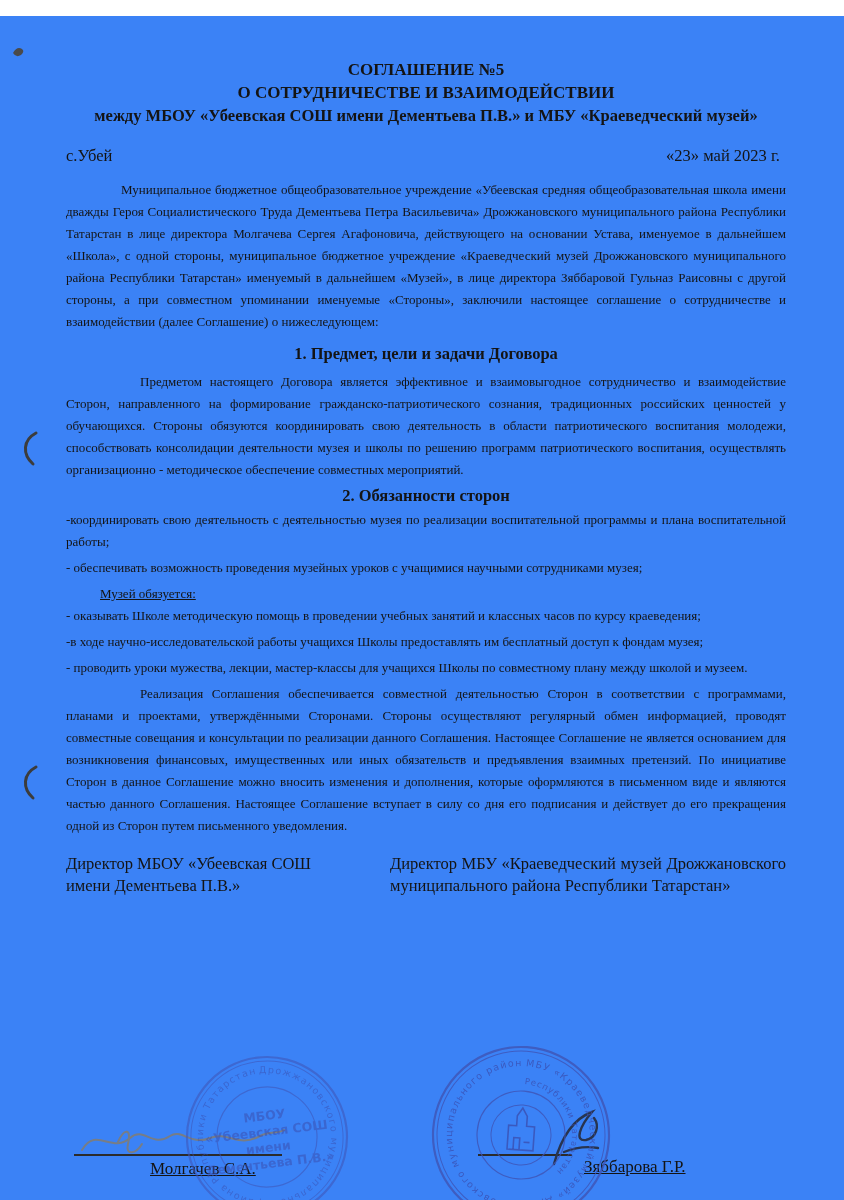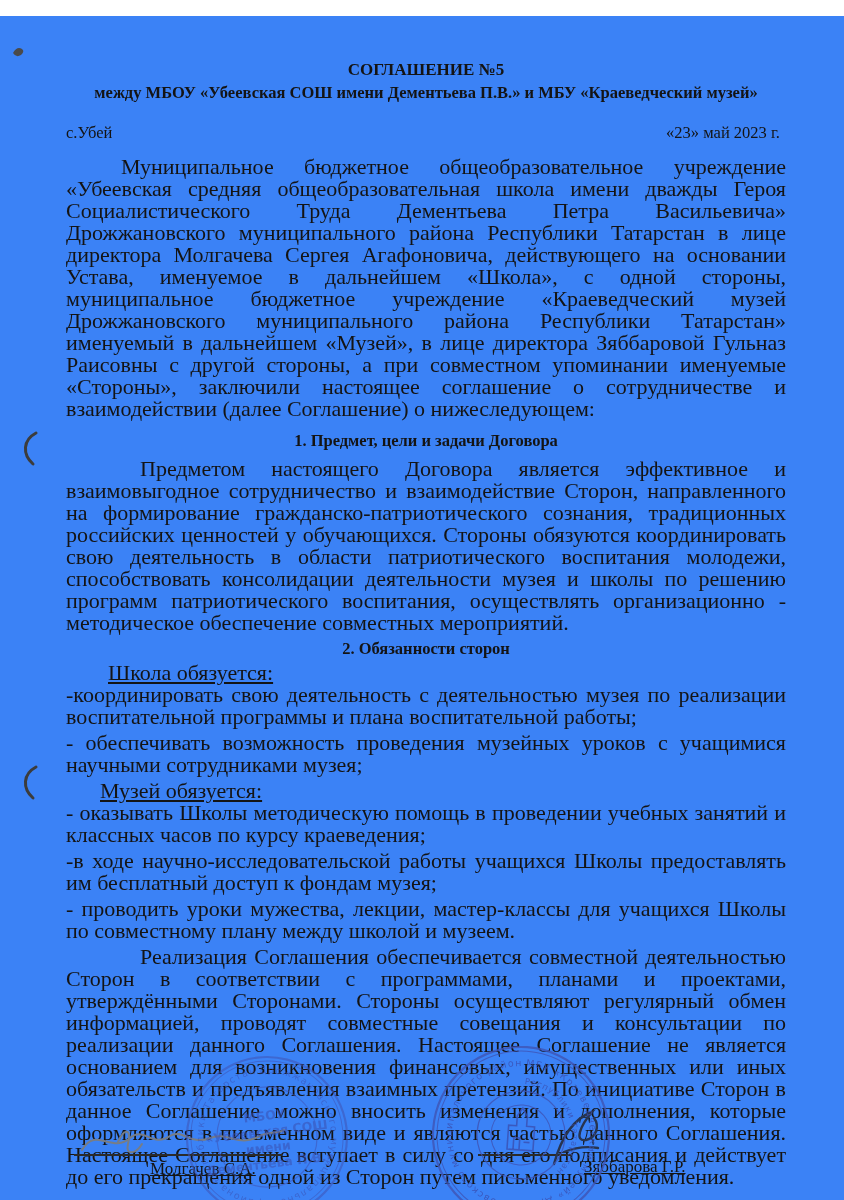--- a/index.html
+++ b/index.html
@@ -10,21 +10,21 @@
     margin: 16px auto;
     background: #3b82f6;
     font-family: "Liberation Serif", serif;
     color: #141414;
     overflow: hidden;
   }
   .content { padding: 42px 58px 0 66px; }
   .title-line { text-align: center; font-weight: bold; font-size: 17px; line-height: 23px; }
   .title-line.small { font-size: 16.5px; }
   .place-date { display: flex; justify-content: space-between; margin-top: 18px; font-size: 16.5px; line-height: 22px; padding-right: 6px; align-items: flex-end; }
-  p { margin: 0 0 4px 0; font-size: 22px; line-height: 22px; text-align: justify; }
+  p { margin: 0 0 4px 0; font-size: 13px; line-height: 22px; text-align: justify; }
   .intro { margin-top: 12px; }
   .indent { text-indent: 55px; }
   .indent-lg { text-indent: 74px; }
   .sec-heading { text-align: center; font-weight: bold; font-size: 16.5px; line-height: 22px; margin: 10px 0 6px 0; }
   .sec-heading.tight { margin: 4px 0 2px 0; }
   .label-line { margin: 0; }
   .label-line.school { text-indent: 42px; }
   .label-line.museum { text-indent: 34px; }
   .u { text-decoration: underline; }
   .sig-row { display: flex; justify-content: space-between; margin-top: 16px; }
@@ -54,40 +54,40 @@
   .artifact-stroke { fill: none; stroke: #3c3c3c; stroke-width: 3; stroke-linecap: round; }
 </style>
 </head>
 <body>
 
 <div class="page">
 
   <div class="content">
 
     <div class="title-line">СОГЛАШЕНИЕ №5</div>
+    <div class="title-line">О СОТРУДНИЧЕСТВЕ И ВЗАИМОДЕЙСТВИИ</div>
     <div class="title-line small">между МБОУ «Убеевская СОШ имени Дементьева П.В.» и МБУ «Краеведческий музей»</div>
 
     <div class="place-date">
       <span>с.Убей</span>
       <span>«23»  май 2023 г.</span>
     </div>
 
     <p class="indent intro">Муниципальное бюджетное общеобразовательное учреждение «Убеевская средняя общеобразовательная школа имени дважды Героя Социалистического Труда Дементьева Петра Васильевича» Дрожжановского муниципального района Республики Татарстан в лице директора Молгачева Сергея Агафоновича, действующего на основании Устава,  именуемое в дальнейшем «Школа», с одной стороны, муниципальное бюджетное  учреждение «Краеведческий музей Дрожжановского муниципального района Республики Татарстан» именуемый в дальнейшем «Музей», в лице директора Зяббаровой Гульназ Раисовны с другой стороны, а при совместном упоминании именуемые «Стороны», заключили настоящее соглашение о сотрудничестве и взаимодействии (далее Соглашение) о нижеследующем:</p>
 
     <div class="sec-heading">1. Предмет, цели и задачи Договора</div>
     <p class="indent-lg">Предметом настоящего Договора является эффективное и взаимовыгодное сотрудничество и взаимодействие Сторон, направленного на формирование гражданско-патриотического сознания, традиционных российских ценностей у обучающихся. Стороны обязуются координировать свою деятельность в области патриотического воспитания молодежи, способствовать консолидации деятельности  музея и школы по решению программ патриотического воспитания, осуществлять организационно - методическое обеспечение совместных мероприятий.</p>
 
     <div class="sec-heading tight">2.   Обязанности сторон</div>
 
-    <p class="label-line school"><span class="u">Школа обязуется:</span></p>
     <p>-координировать свою деятельность с деятельностью  музея по реализации воспитательной программы и плана воспитательной работы;</p>
     <p>- обеспечивать возможность проведения музейных уроков с учащимися научными сотрудниками музея;</p>
 
     <p class="label-line museum"><span class="u">Музей обязуется:</span></p>
-    <p>- оказывать Школы методическую помощь в проведении учебных занятий и классных часов  по курсу краеведения;</p>
+    <p>- оказывать Школе методическую помощь в проведении учебных занятий и классных часов  по курсу краеведения;</p>
     <p>-в ходе научно-исследовательской работы учащихся Школы предоставлять  им бесплатный доступ к фондам  музея;</p>
     <p>- проводить  уроки мужества, лекции, мастер-классы для учащихся Школы по совместному плану между школой и музеем.</p>
 
     <p class="indent-lg">Реализация Соглашения обеспечивается совместной деятельностью Сторон в соответствии с программами, планами и проектами, утверждёнными Сторонами. Стороны осуществляют регулярный обмен информацией, проводят совместные совещания и консультации по реализации данного Соглашения. Настоящее Соглашение не является основанием для возникновения финансовых, имущественных или иных обязательств и предъявления взаимных претензий. По инициативе Сторон в данное Соглашение можно вносить изменения и дополнения, которые оформляются в письменном виде и являются частью данного Соглашения. Настоящее Соглашение вступает в силу со дня его подписания и действует до его прекращения одной из Сторон путем письменного уведомления.</p>
 
     <div class="sig-row">
       <div class="sig-col sig-left">Директор  МБОУ «Убеевская СОШ имени Дементьева П.В.»</div>
       <div class="sig-col sig-right">Директор МБУ «Краеведческий музей Дрожжановского    муниципального    района Республики Татарстан»</div>
     </div>
 

